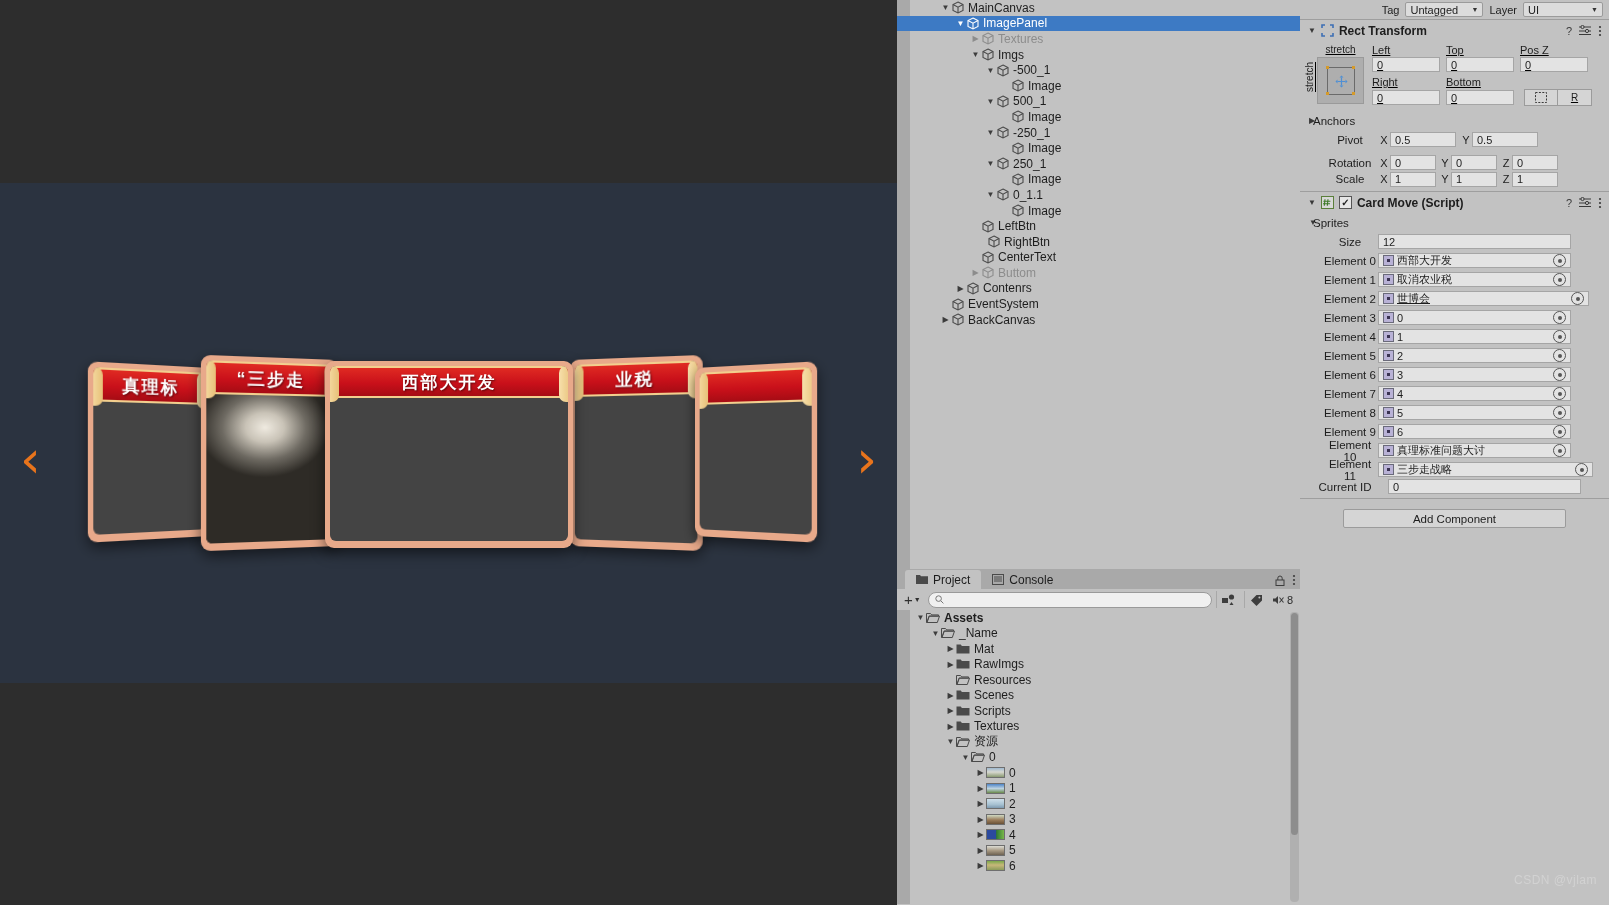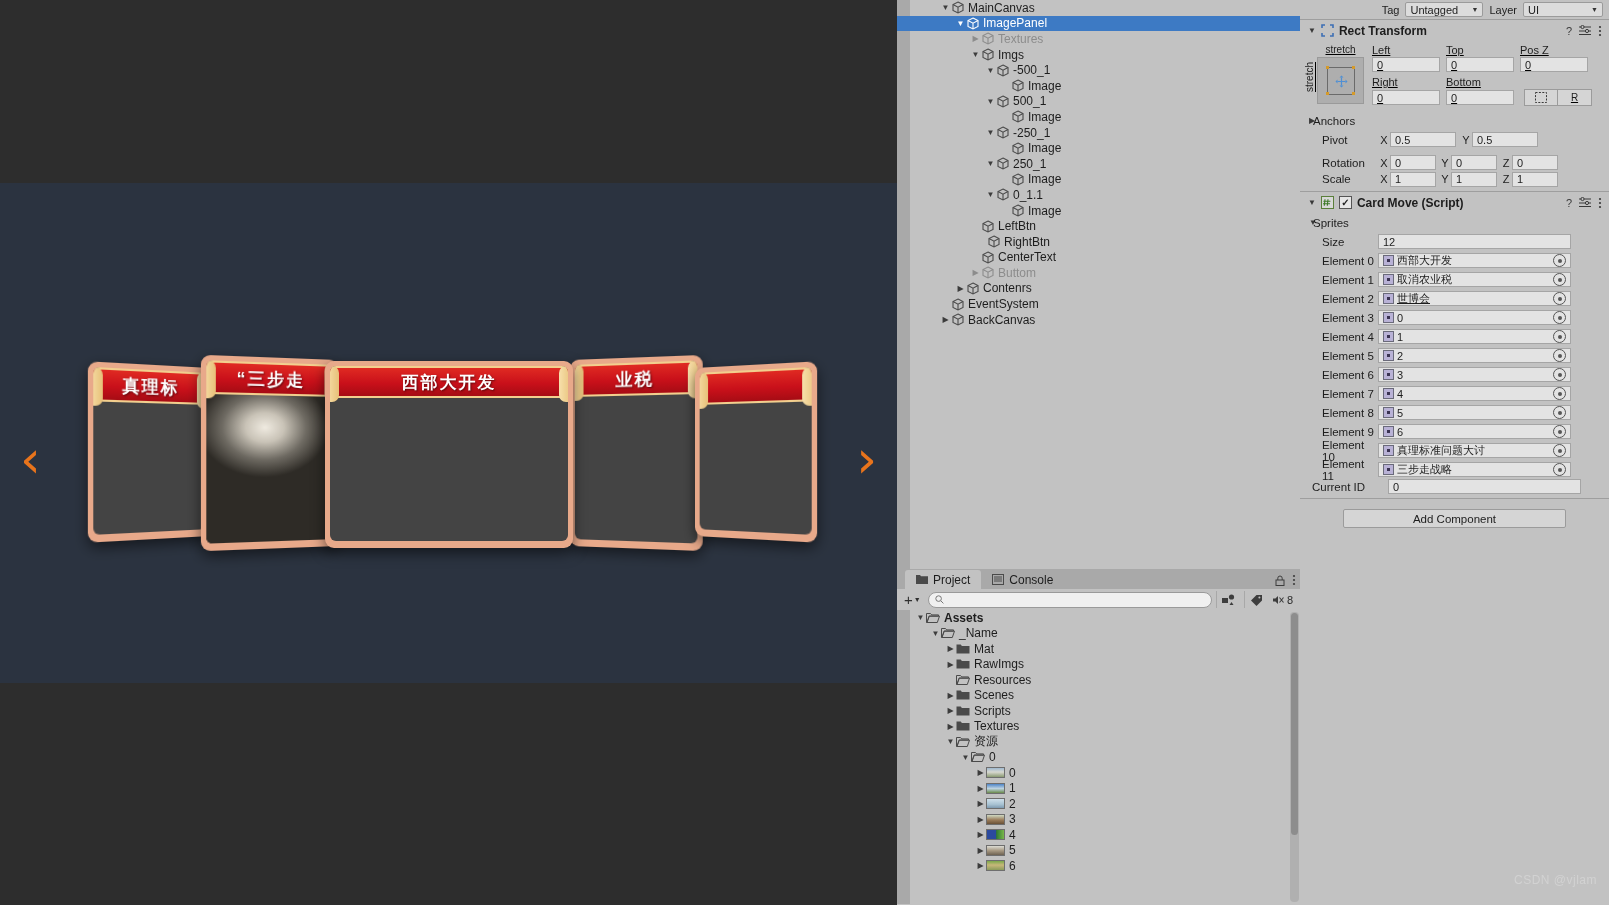--- a/index.html
+++ b/index.html
@@ -273,21 +273,21 @@
     background: #c2c2c2;
   }
   .comp-head .foldtri { font-size: 8px; font-weight: normal; color: #383838; }
   .comp-head .hdricons {
     margin-left: auto; display: flex; align-items: center; gap: 7px;
     padding-right: 7px; font-weight: normal;
   }
   .hicon { font-size: 11px; color: #3a3a3a; }
 
   .row { display: flex; align-items: center; height: 19px; font-size: 11.5px; color: #1d1d1d; }
-  .row .lbl { width: 78px; padding-left: 22px; }
+  .row .lbl { width: 78px; padding-left: 22px; text-align: center; }
   .fld {
     height: 15px; background: #e3e3e3; border: 1px solid #a5a5a5;
     display: flex; align-items: center; padding: 0 4px;
     font-size: 11px; color: #1d1d1d;
   }
   .axis { width: 12px; text-align: center; font-size: 11px; color:#1d1d1d; }
 
   #anchor-preset {
     width: 47px; height: 47px; background: #aeaeae;
     border: 1px solid #9a9a9a; position: relative;
@@ -963,21 +963,21 @@
           <div class="row">
             <span class="lbl">Element 1</span>
             <div class="fld" style="width: 193px;">
               <span class="spriteicon"></span>
               <span style="overflow: hidden; white-space: nowrap;">取消农业税</span>
               <span class="objsel"></span>
             </div>
           </div>
           <div class="row">
             <span class="lbl">Element 2</span>
-            <div class="fld" style="width: 193px; text-decoration: underline;">
+            <div class="fld" style="width: 211px; text-decoration: underline;">
               <span class="spriteicon"></span>
               <span style="overflow: hidden; white-space: nowrap;">世博会</span>
               <span class="objsel"></span>
             </div>
           </div>
           <div class="row">
             <span class="lbl">Element 3</span>
             <div class="fld" style="width: 193px;">
               <span class="spriteicon"></span>
               <span style="overflow: hidden; white-space: nowrap;">0</span>
@@ -1035,21 +1035,21 @@
           <div class="row">
             <span class="lbl">Element 10</span>
             <div class="fld" style="width: 193px;">
               <span class="spriteicon"></span>
               <span style="overflow: hidden; white-space: nowrap;">真理标准问题大讨</span>
               <span class="objsel"></span>
             </div>
           </div>
           <div class="row">
             <span class="lbl">Element 11</span>
-            <div class="fld" style="width: 193px; justify-content: flex-end;">
+            <div class="fld" style="width: 215px; justify-content: flex-end;">
               <span class="spriteicon"></span>
               <span style="overflow: hidden; white-space: nowrap;">三步走战略</span>
               <span class="objsel"></span>
             </div>
           </div>
         </div>
 
       <div class="row" style="padding-bottom:4px;">
         <span class="lbl" style="padding-left:12px;">Current ID</span>
         <div class="fld" style="width:193px; margin-left:10px;">0</div>

